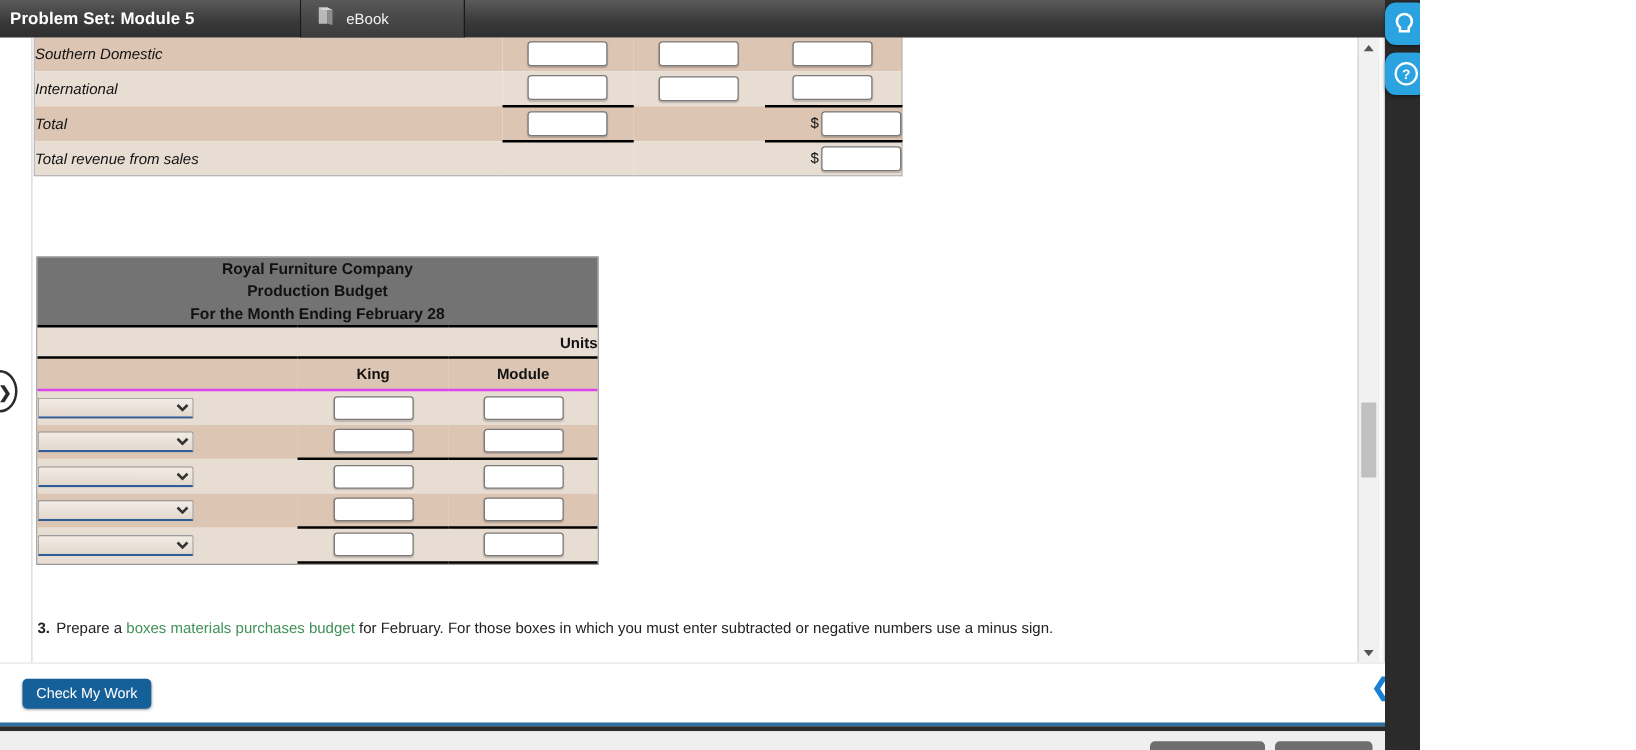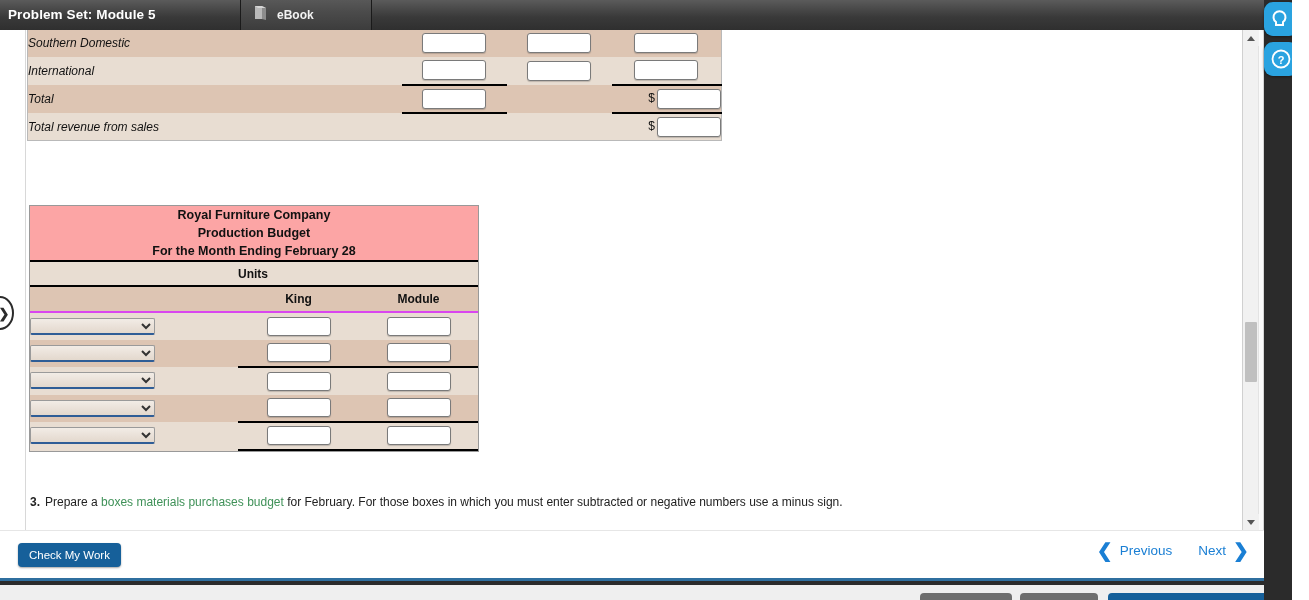--- a/index.html
+++ b/index.html
@@ -6,21 +6,21 @@
   * { box-sizing: border-box; }
   html, body {
     margin: 0; padding: 0;
     width: 1309px; height: 600px;
     overflow: hidden;
     font-family: "Liberation Sans", sans-serif;
     background: #ffffff;
   }
   #app {
     position: relative;
-    width: 1292px; height: 600px;
+    width: 1136px; height: 600px;
     overflow: hidden;
     background: #ffffff;
   }
 
   
   .topbar {
     position: absolute; top: 0; left: 0;
     width: 1309px; height: 30px;
     background: linear-gradient(to bottom, #5b5b5b 0%, #4a4a4a 28%, #393939 58%, #2f2f2f 100%);
     display: flex; align-items: stretch;
@@ -38,21 +38,21 @@
   }
   .tab-sep { width: 1px; background: #1a1a1a; }
   .ebook-tab {
     width: 130px;
     display: flex; align-items: center; gap: 9px;
     padding-left: 12px;
     background: linear-gradient(to bottom, #585858 0%, #4b4b4b 40%, #3c3c3c 100%);
     cursor: pointer;
   }
   .ebook-label {
-    color: #f2f2f2; font-size: 12px; font-weight: bold;
+    color: #f2f2f2; font-size: 12px; font-weight: normal;
   }
   .book-icon { display:block; }
   .topbar-fill { flex: 1; }
 
   
   .left-gutter {
     position: absolute; top: 30px; left: 0;
     width: 26px; height: 500px;
     background: #ffffff;
     border-right: 1px solid #d8d8d8;
@@ -122,25 +122,25 @@
     width: 100%;
     border-collapse: collapse;
     font-size: 12px;
     color: #111;
     table-layout: fixed;
   }
   .tbl2 td { padding: 0; }
   .t2-title {
     text-align: center; font-weight: bold; font-size: 12.5px;
     padding: 7px 0 8px 0; line-height: 18px;
-    background: #fca5a5;
+    background: #737373;
     border-bottom: 2px solid #000;
   }
   .t2-units {
-    text-align: left; font-weight: bold;
+    text-align: right; font-weight: bold;
     background: #e8ddd2;
     height: 25px;
     border-bottom: 2px solid #000;
   }
   .t2-sub  { background: #ddc5b3; height: 26px; font-weight: bold; text-align: center; }
   .t2-sub.first { border-bottom: 2px solid #d946ef; }
   .t2row td { height: 27.5px; }
   .t2-selcell { padding-left: 3px; width: 208px; }
   .t2-numcell { text-align: center; width: 121px; }
 

